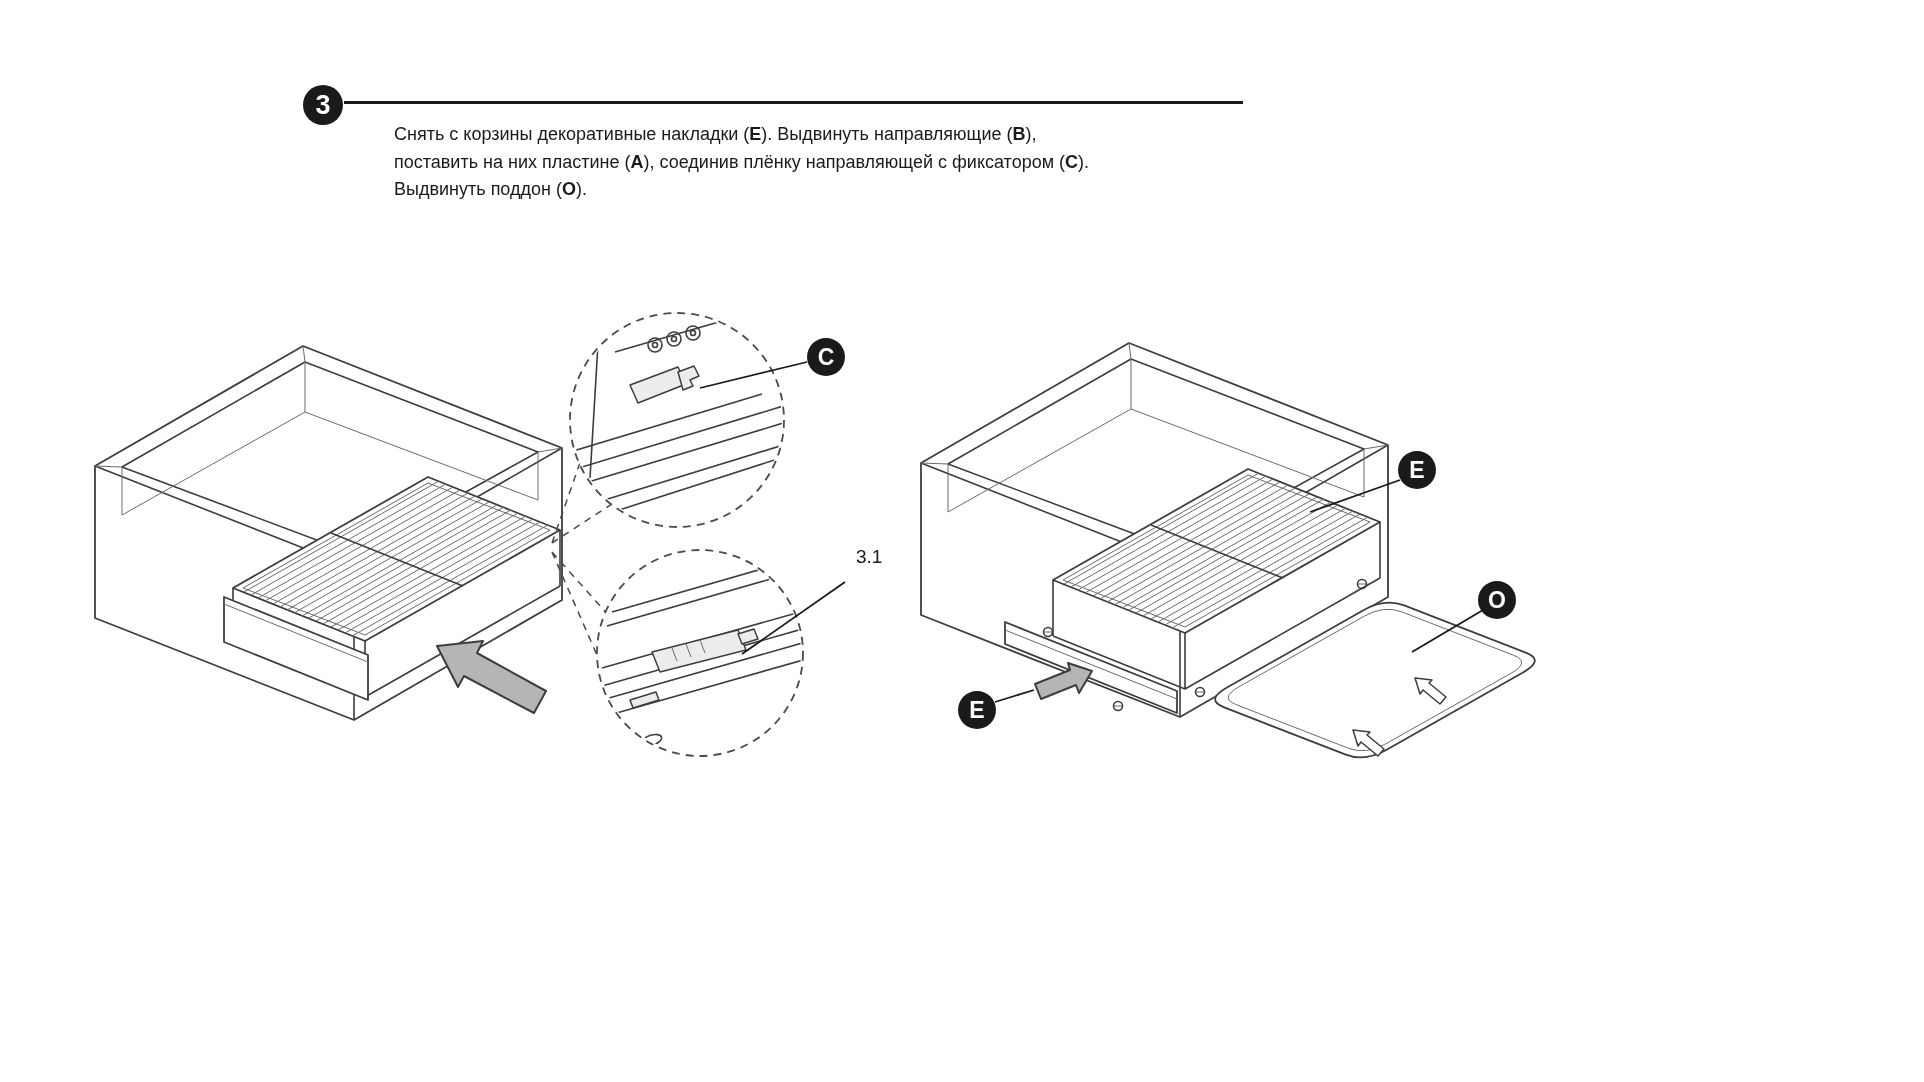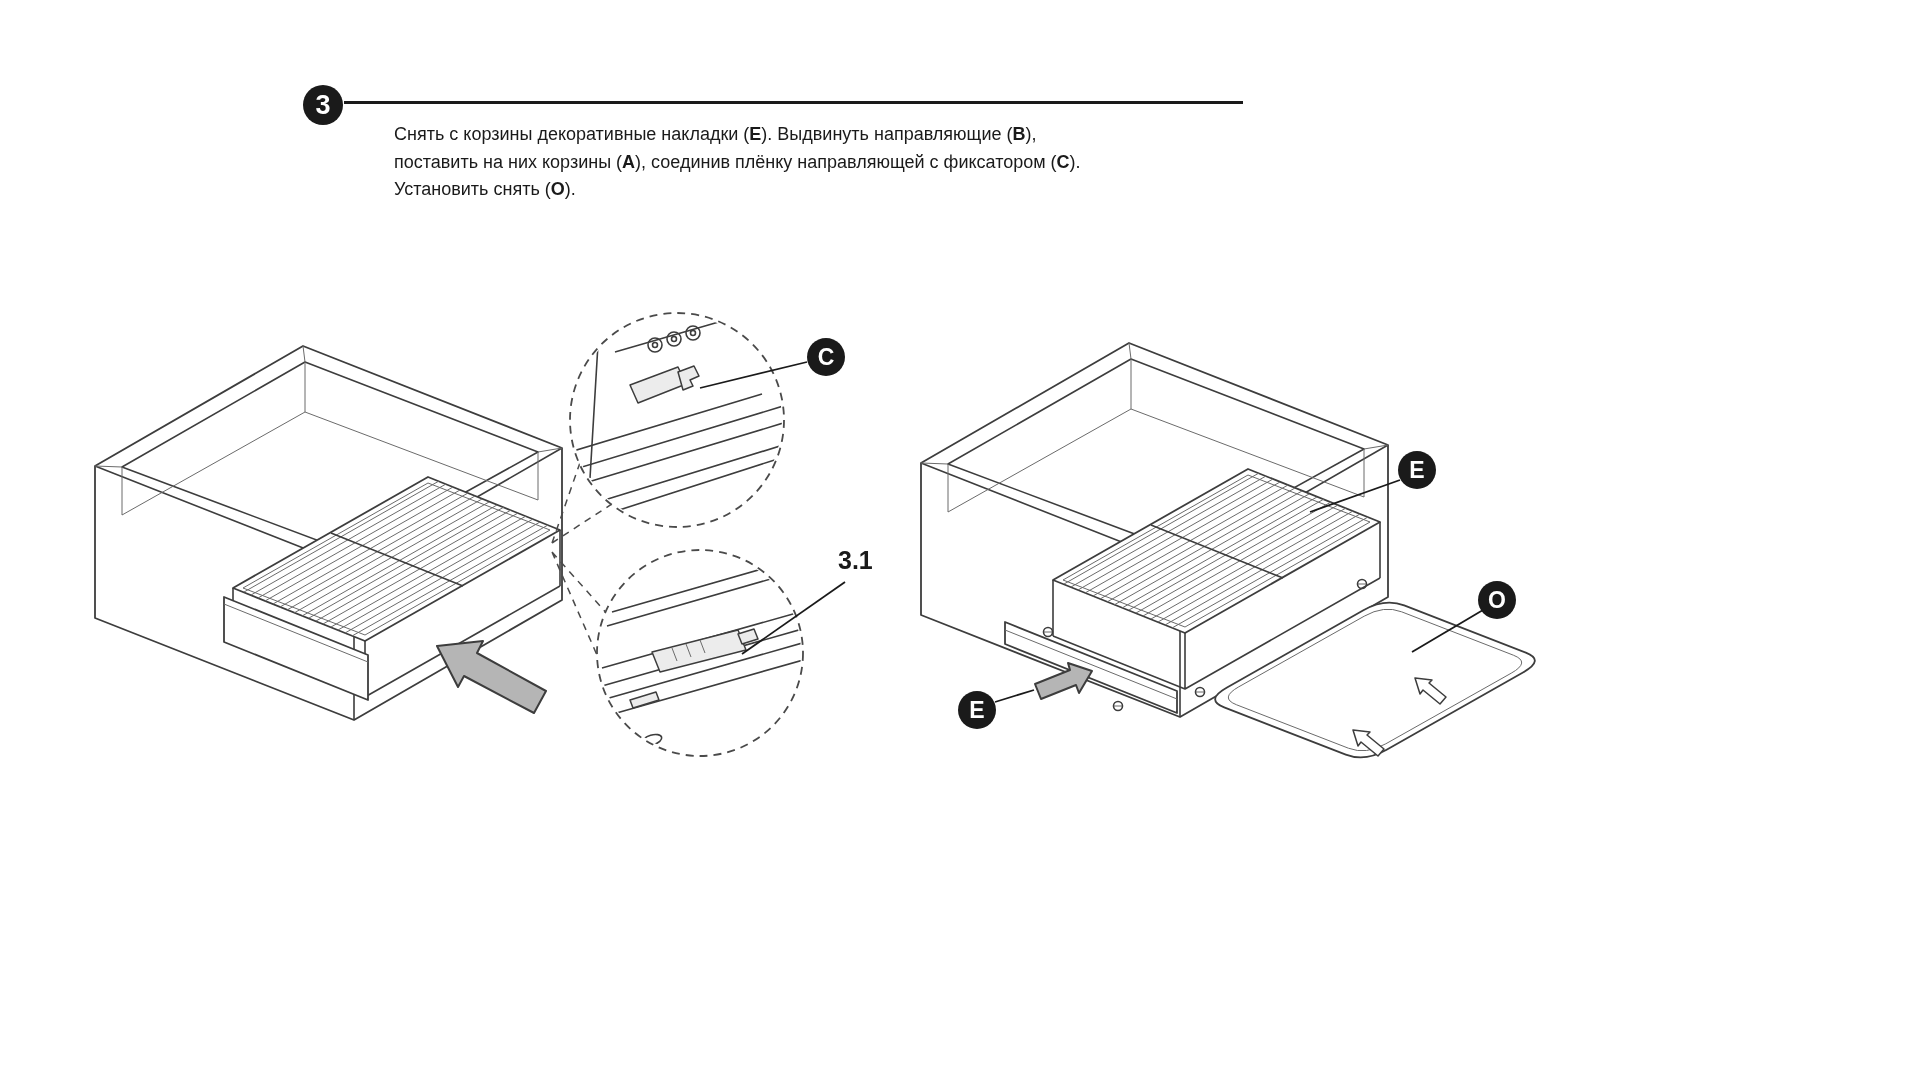--- a/index.html
+++ b/index.html
@@ -28,21 +28,21 @@
     color:var(--ink,#1a1a1a); white-space:nowrap;margin-left:42px; }
   .instr-line .b { font-weight:bold; }
 
   
   .badge { position:absolute; width:38px; height:38px; border-radius:50%; background:var(--ink,#1a1a1a);
     color:#fff; display:flex; align-items:center; justify-content:center; font-size:23px; font-weight:bold; }
   #badge-c        { left:807px;  top:338px; }
   #badge-e-top    { left:1398px; top:451px; }
   #badge-o        { left:1478px; top:581px; }
   #badge-e-bottom { left:958px;  top:691px; }
-  .detail-label { position:absolute; left:838px; top:546px; font-size:25px; font-weight:bold; color:var(--ink,#1a1a1a); }
+  .detail-label { position:absolute; left:856px; top:546px; font-size:19px; font-weight:normal; color:var(--ink,#1a1a1a); }
 </style>
 </head>
 <body>
 
 <div class="page">
 
   <svg class="art" width="1924" height="1082" viewBox="0 0 1924 1082">
     <defs>
       <clipPath id="clipC">
           <circle cx="677" cy="420" r="105"></circle>
@@ -153,22 +153,22 @@
       <path class="lead" d="M995,702 L1034,690"></path>
     </g>
   </svg>
 
   <div class="step-badge">
     <span>3</span>
   </div>
   <div class="step-rule"></div>
   <div class="instructions">
       <div class="instr-line"><span>Снять с корзины декоративные накладки (</span><span class="b">E</span><span>). Выдвинуть направляющие (</span><span class="b">B</span><span>),</span></div>
-      <div class="instr-line"><span>поставить на них корзины (</span><span class="b">A</span><span>), соединив плёнку направляющей с фиксатором (</span><span class="b">C</span><span>).</span></div>
-      <div class="instr-line"><span>Установить снять (</span><span class="b">O</span><span>).</span></div>
+      <div class="instr-line"><span>поставить на них пластине (</span><span class="b">A</span><span>), соединив плёнку направляющей с фиксатором (</span><span class="b">C</span><span>).</span></div>
+      <div class="instr-line"><span>Выдвинуть поддон (</span><span class="b">O</span><span>).</span></div>
     </div>
 
   <div class="badge" id="badge-c">
     <span>C</span>
   </div>
   <div class="badge" id="badge-e-top">
     <span>E</span>
   </div>
   <div class="badge" id="badge-o">
     <span>O</span>

